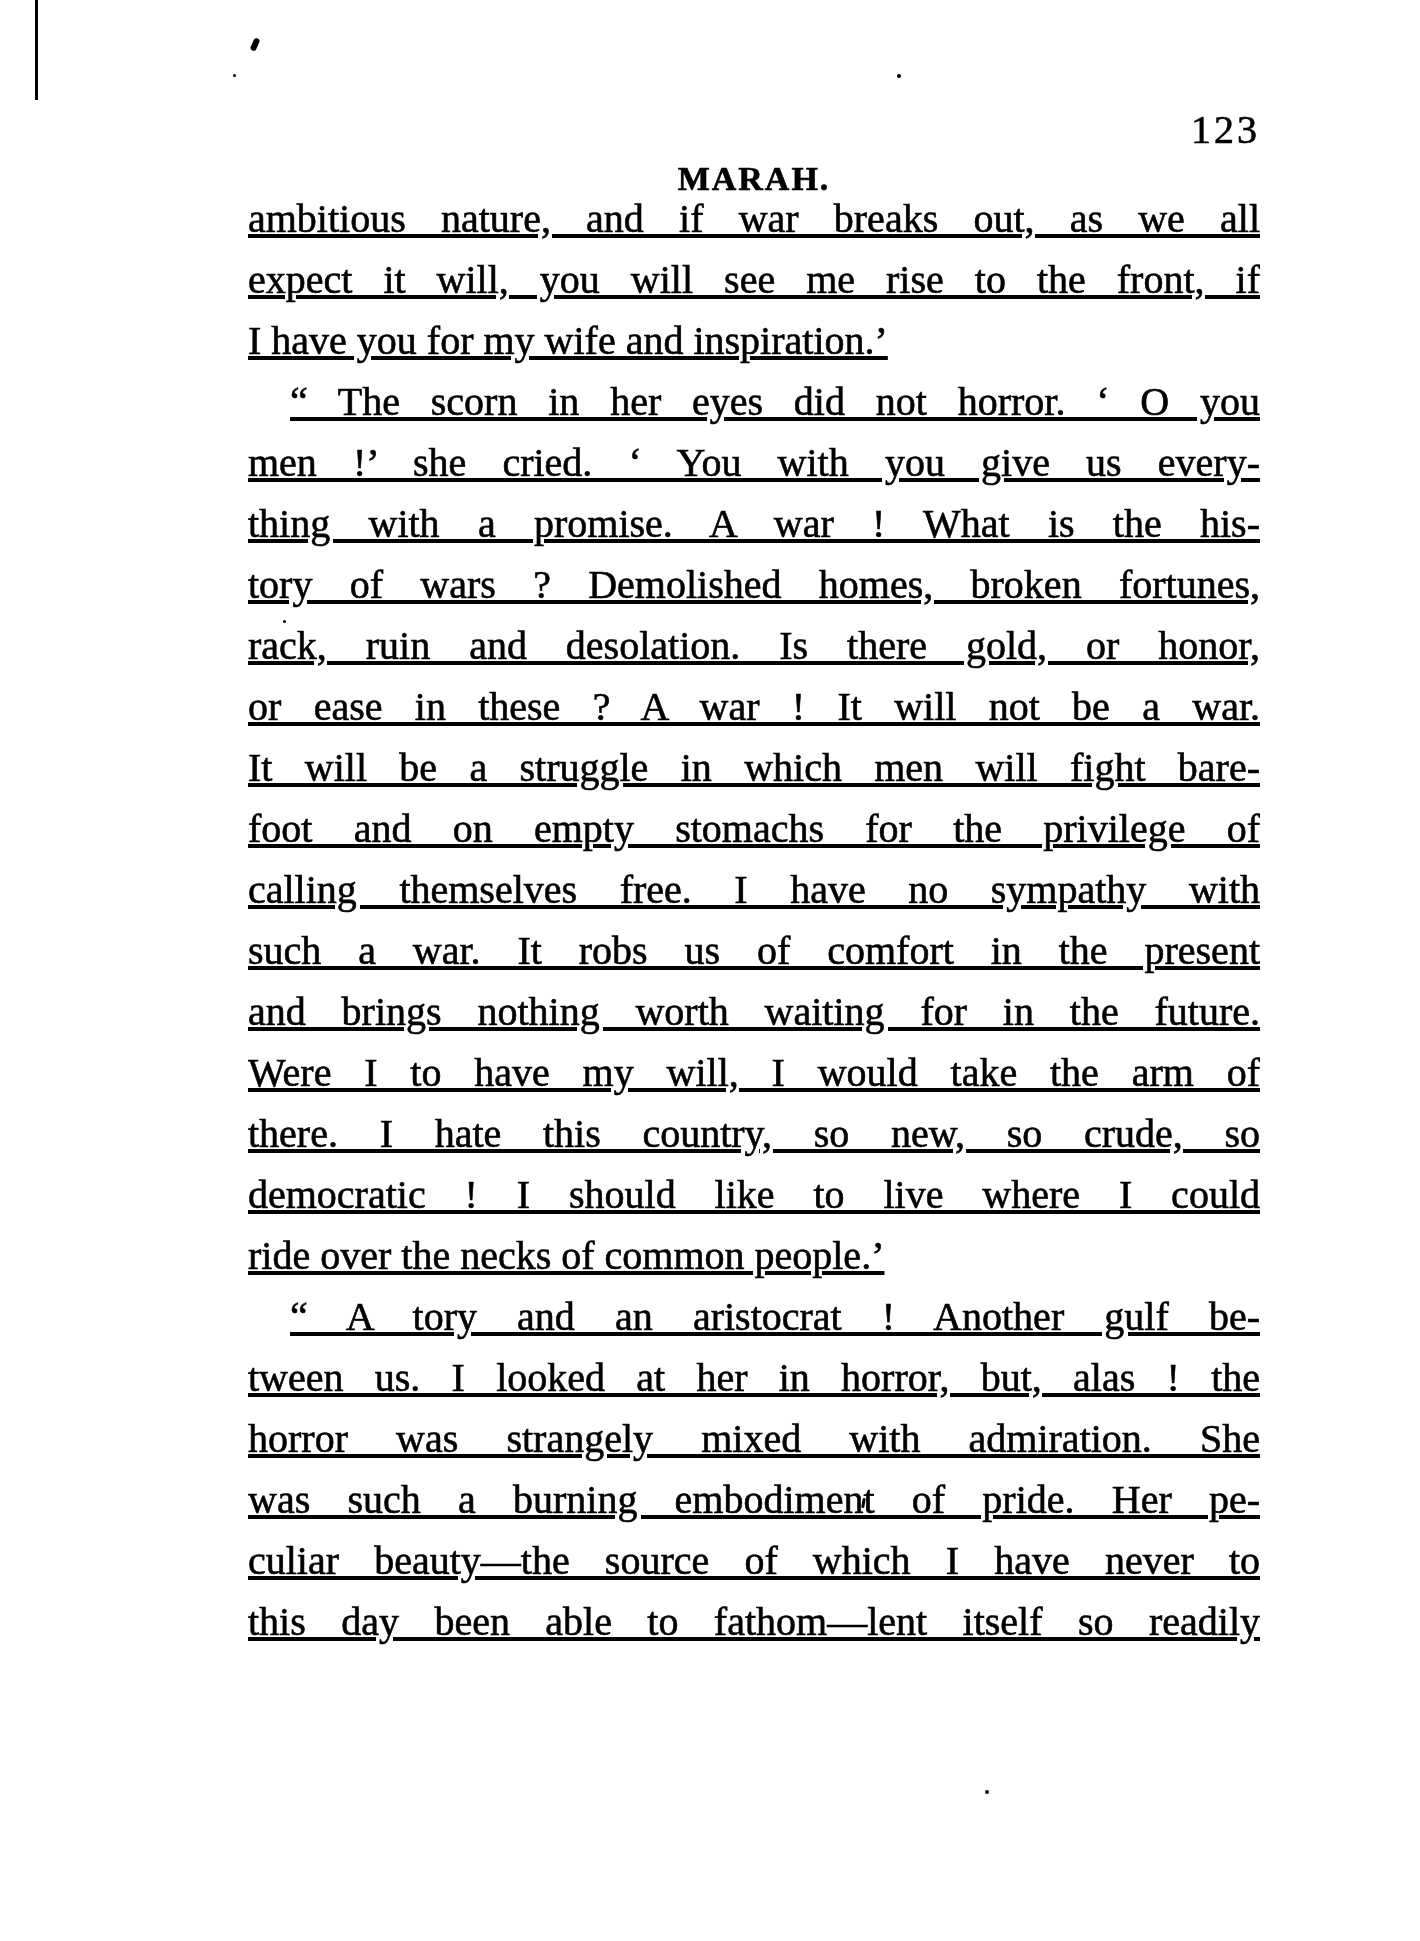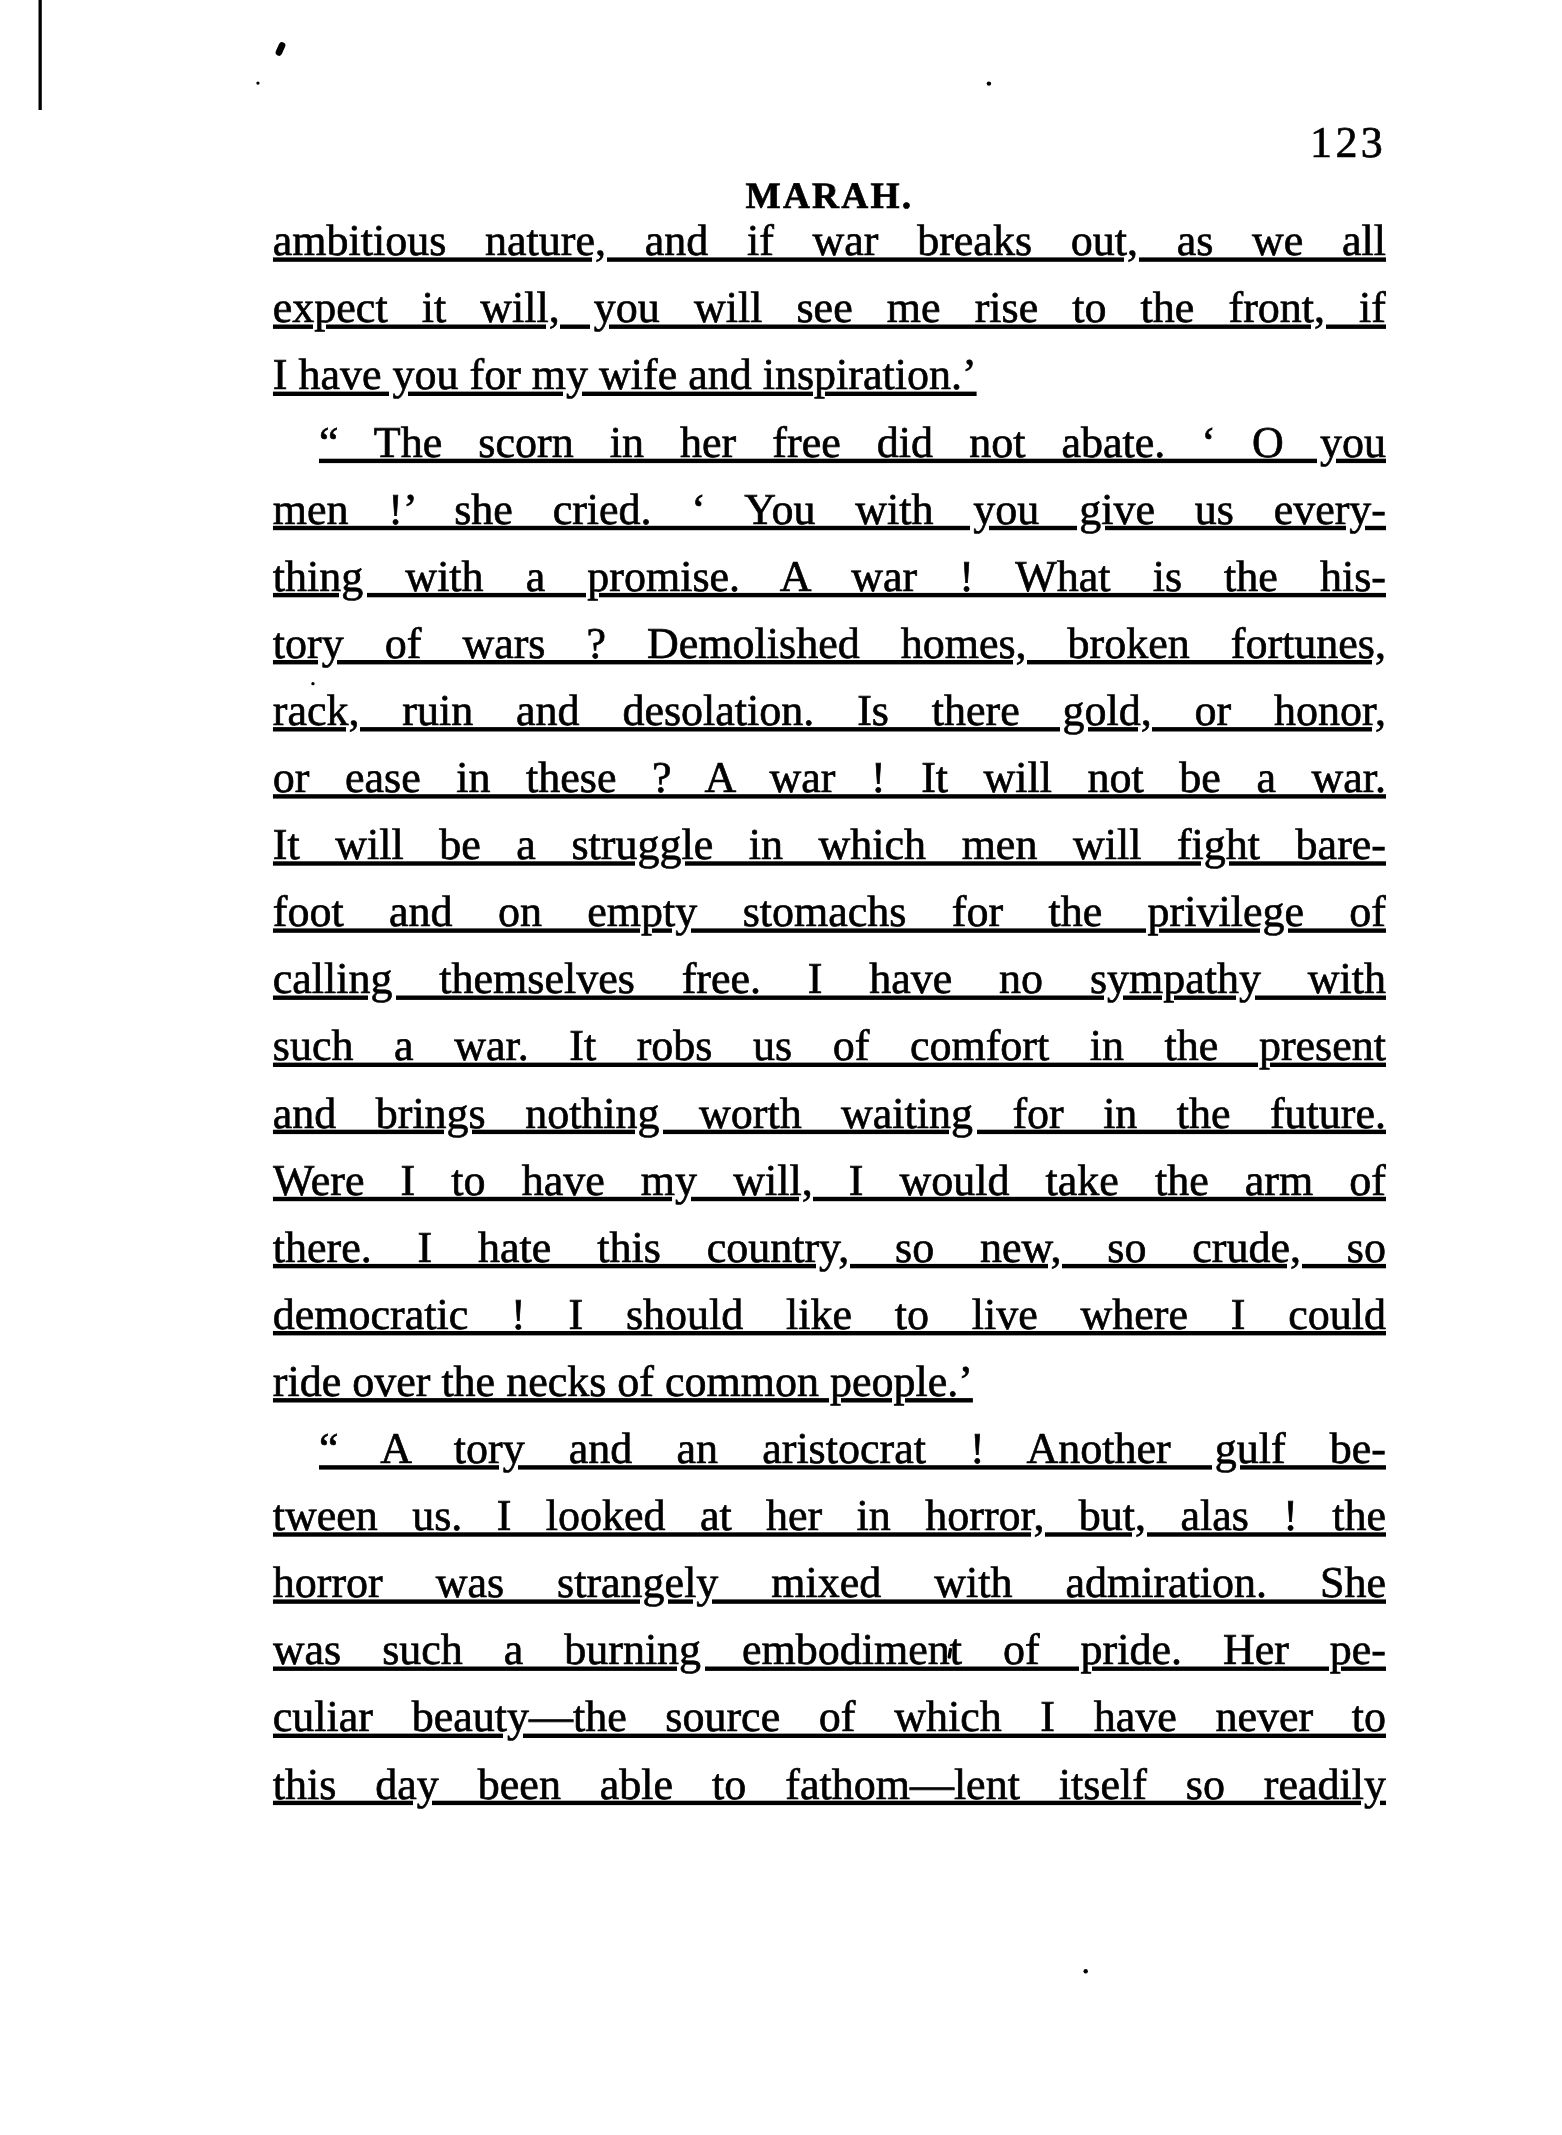--- a/index.html
+++ b/index.html
@@ -93,21 +93,21 @@
 
   <div class="header-row">
     <div class="running-title">MARAH.</div>
     <div class="page-number">123</div>
   </div>
 
   <div class="text-block" id="body-lines">
       <div class="text-line">ambitious nature, and if war breaks out, as we all</div>
       <div class="text-line">expect it will, you will see me rise to the front, if</div>
       <div class="text-line para-end">I have you for my wife and inspiration.’</div>
-      <div class="text-line indent">“ The scorn in her free did not abate. ‘ O you</div>
+      <div class="text-line indent">“ The scorn in her eyes did not horror. ‘ O you</div>
       <div class="text-line">men !’ she cried. ‘ You with you give us every-</div>
       <div class="text-line">thing with a promise. A war ! What is the his-</div>
       <div class="text-line">tory of wars ? Demolished homes, broken fortunes,</div>
       <div class="text-line">rack, ruin and desolation. Is there gold, or honor,</div>
       <div class="text-line">or ease in these ? A war ! It will not be a war.</div>
       <div class="text-line">It will be a struggle in which men will fight bare-</div>
       <div class="text-line">foot and on empty stomachs for the privilege of</div>
       <div class="text-line">calling themselves free. I have no sympathy with</div>
       <div class="text-line">such a war. It robs us of comfort in the present</div>
       <div class="text-line">and brings nothing worth waiting for in the future.</div>

